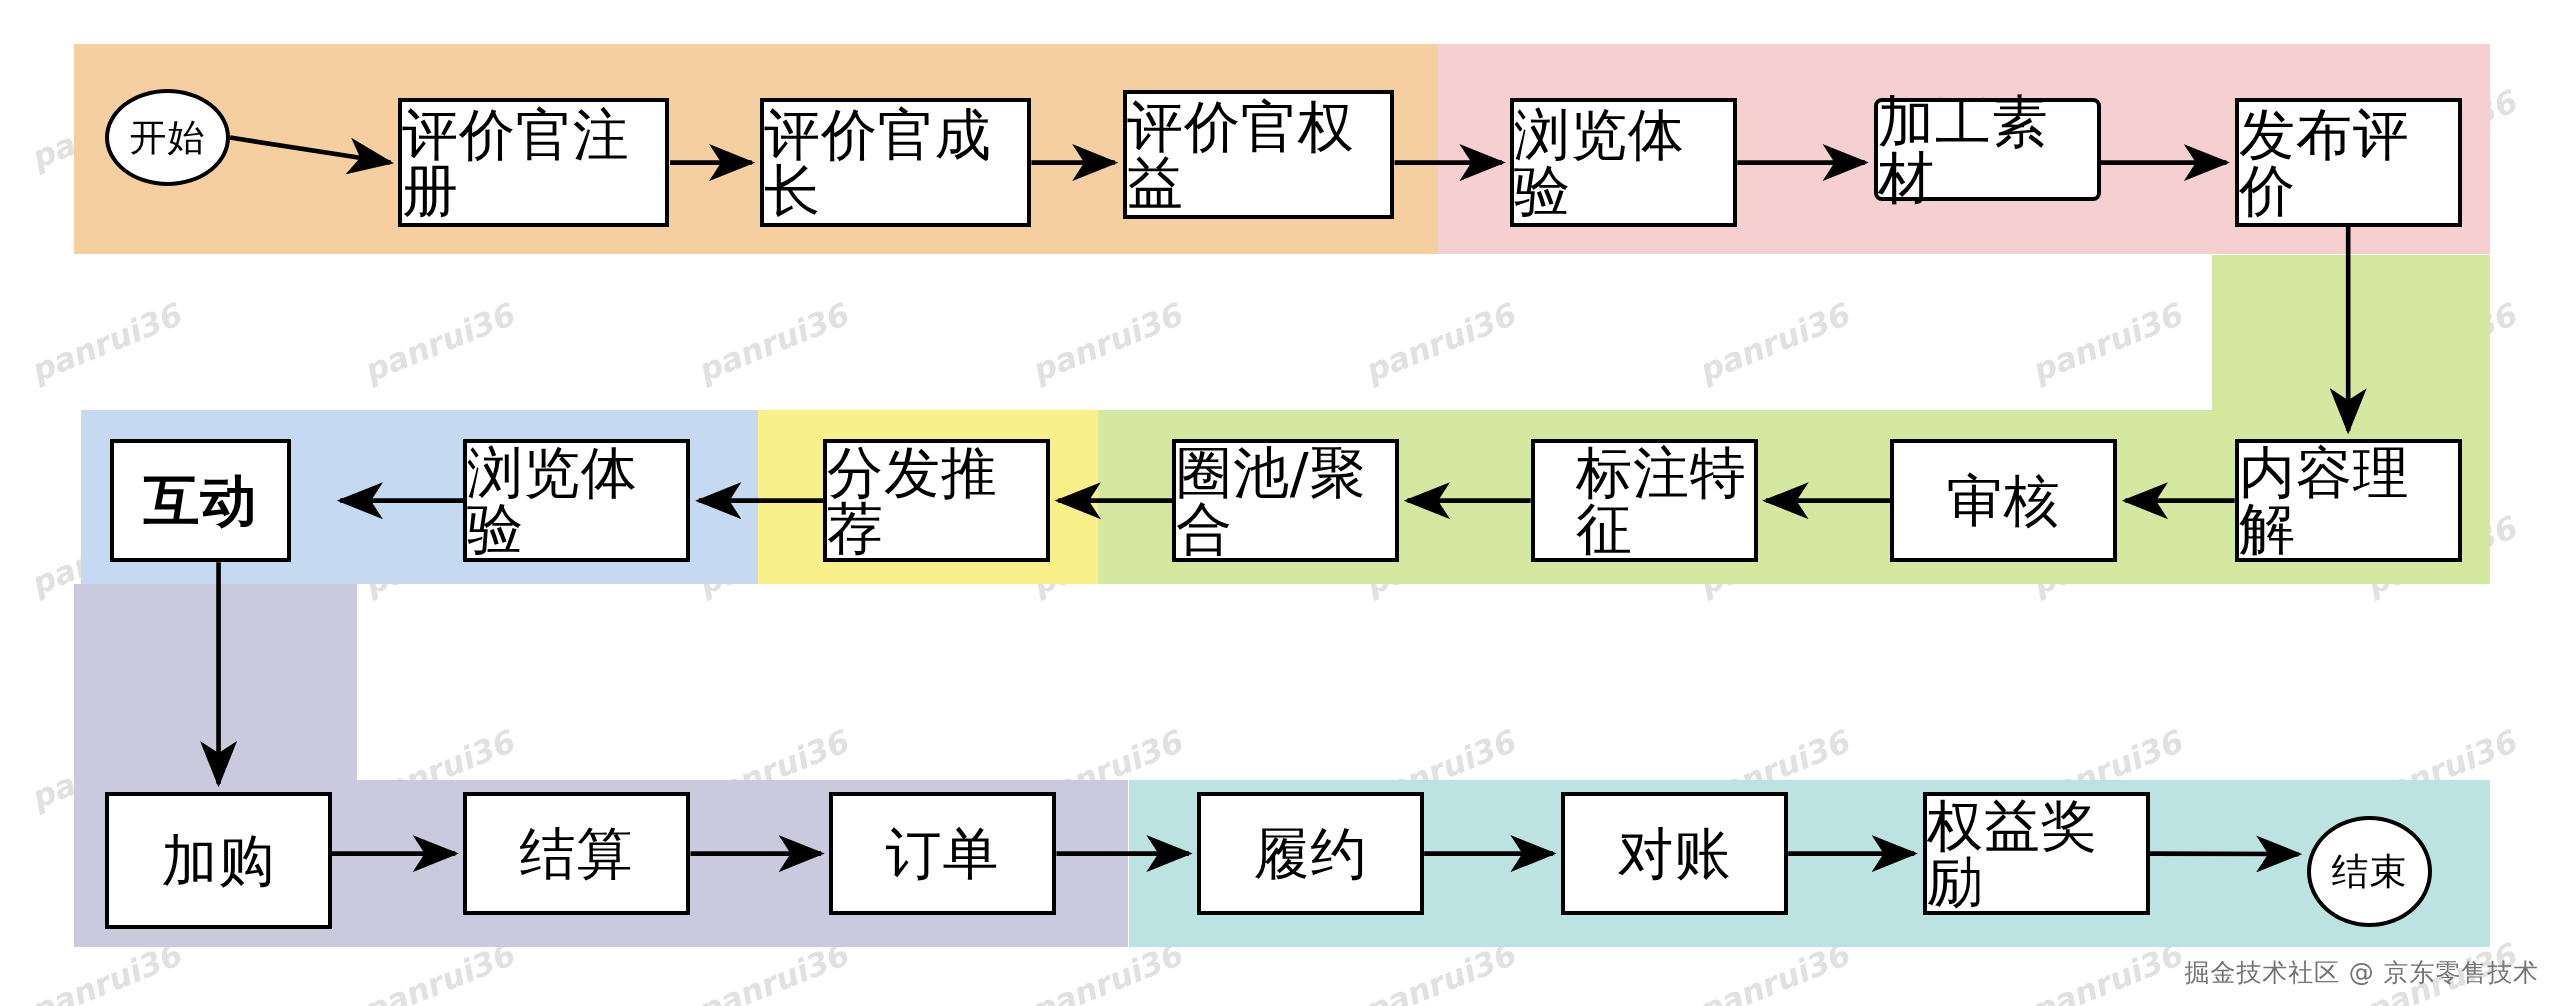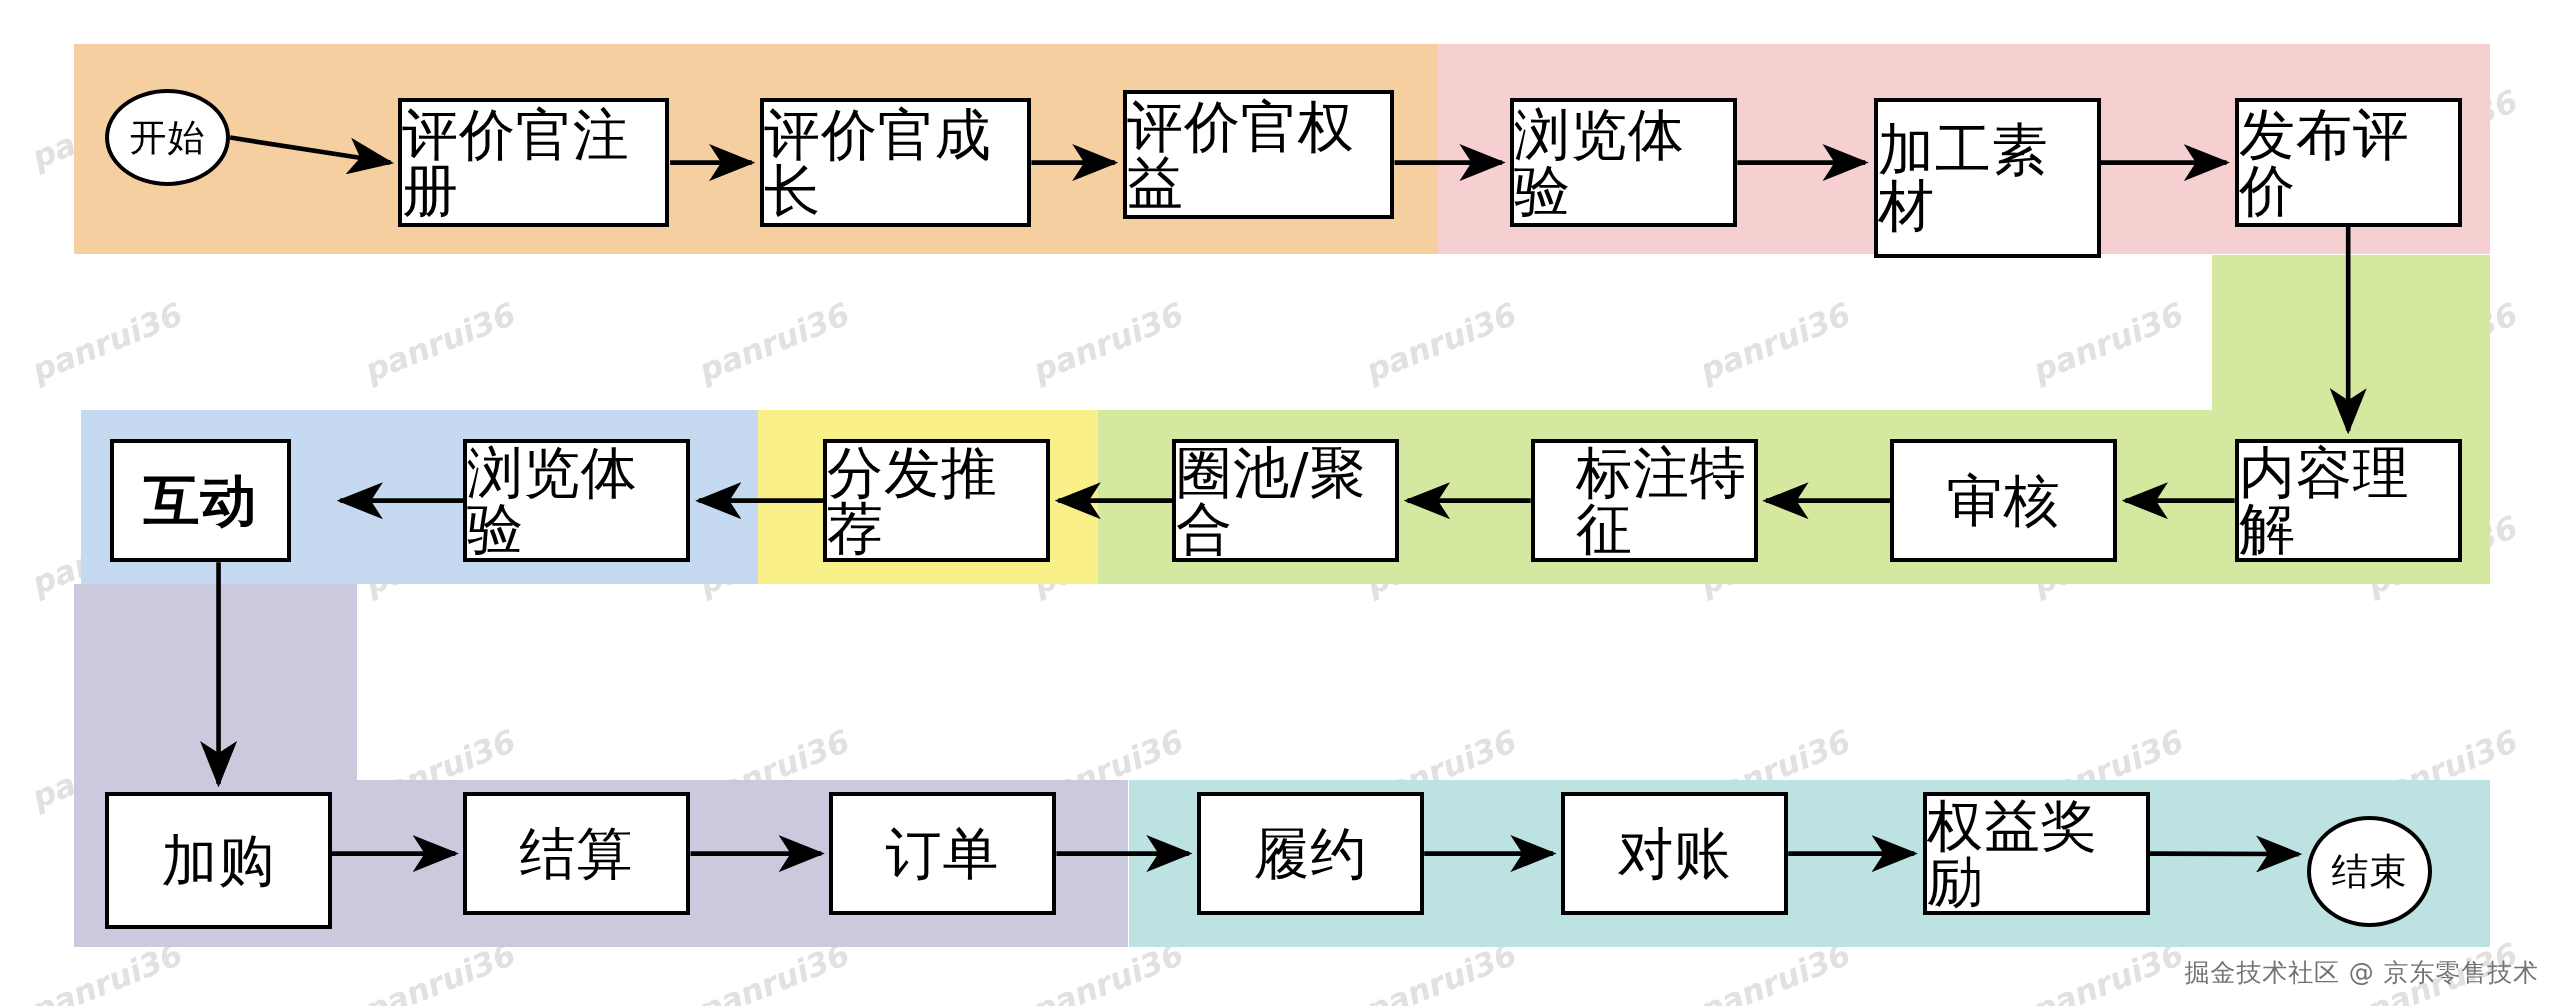--- a/index.html
+++ b/index.html
@@ -176,21 +176,21 @@
       </div>
       <div class="node process" style="left: 760px; top: 98px; width: 271px; height: 129px;">
         <span>评价官成长</span>
       </div>
       <div class="node process" style="left: 1123px; top: 90px; width: 271px; height: 129px;">
         <span>评价官权益</span>
       </div>
       <div class="node process" style="left: 1510px; top: 98px; width: 227px; height: 129px;">
         <span>浏览体验</span>
       </div>
-      <div class="node process" style="left: 1874px; top: 98px; width: 227px; height: 160px;">
+      <div class="node process" style="left: 1874px; top: 98px; width: 227px; height: 103px; border-radius: 8px;">
         <span>加工素材</span>
       </div>
       <div class="node process" style="left: 2235px; top: 98px; width: 227px; height: 129px;">
         <span>发布评价</span>
       </div>
       <div class="node process" style="left: 110px; top: 439px; width: 181px; height: 123px; font-weight: bold;">
         <span>互动</span>
       </div>
       <div class="node process" style="left: 463px; top: 439px; width: 227px; height: 123px;">
         <span>浏览体验</span>

